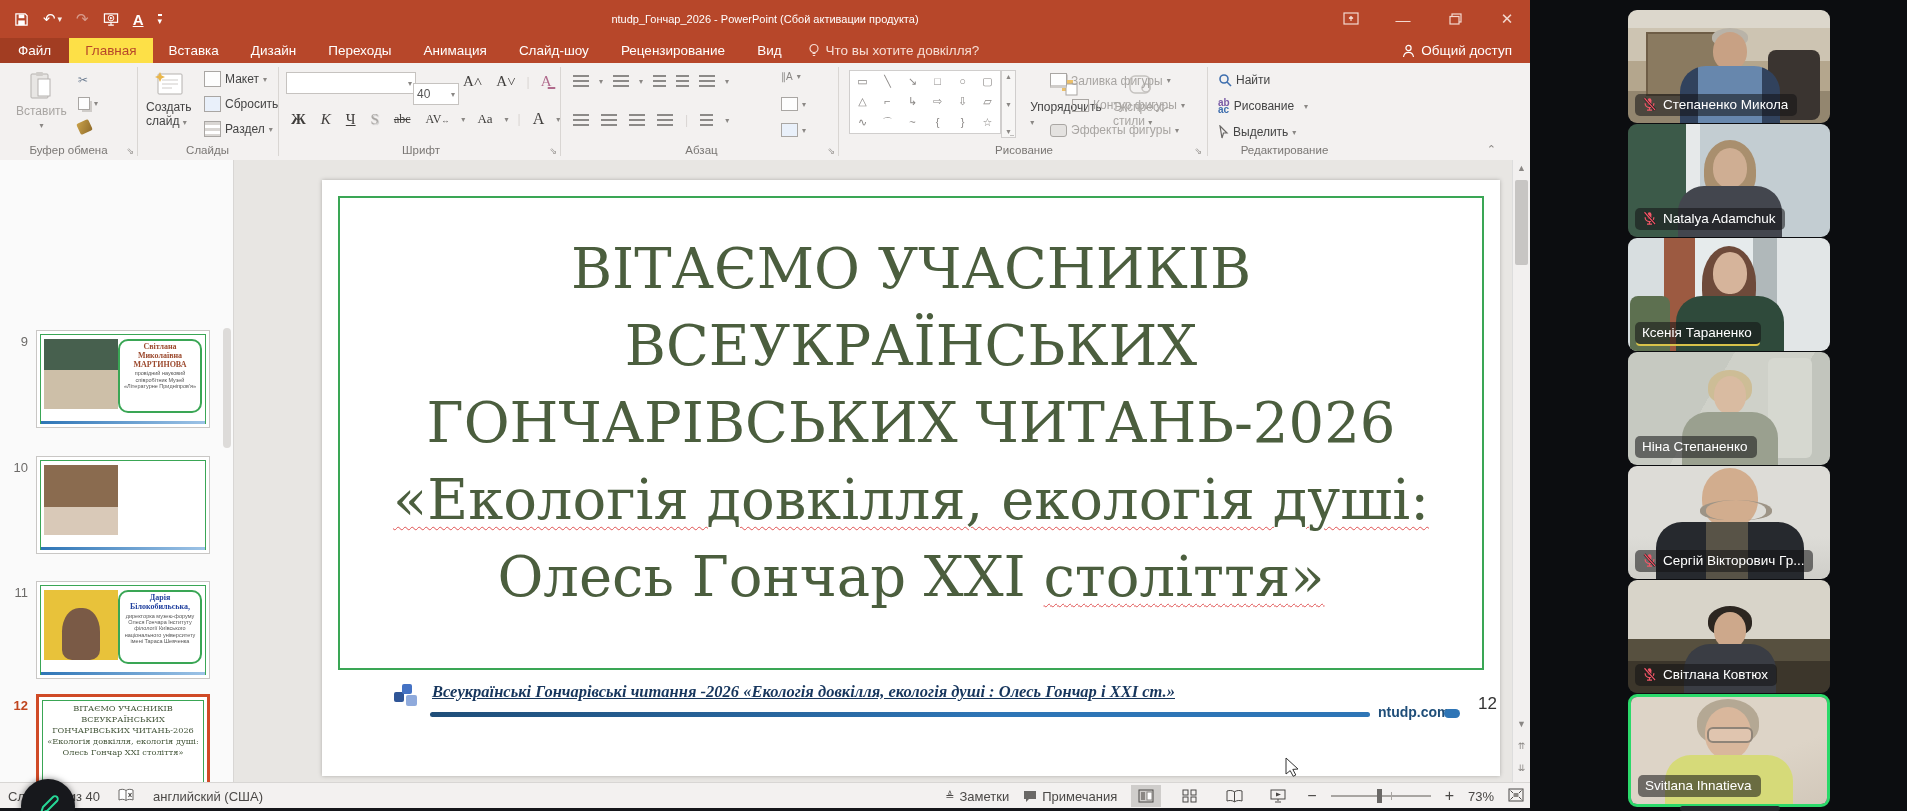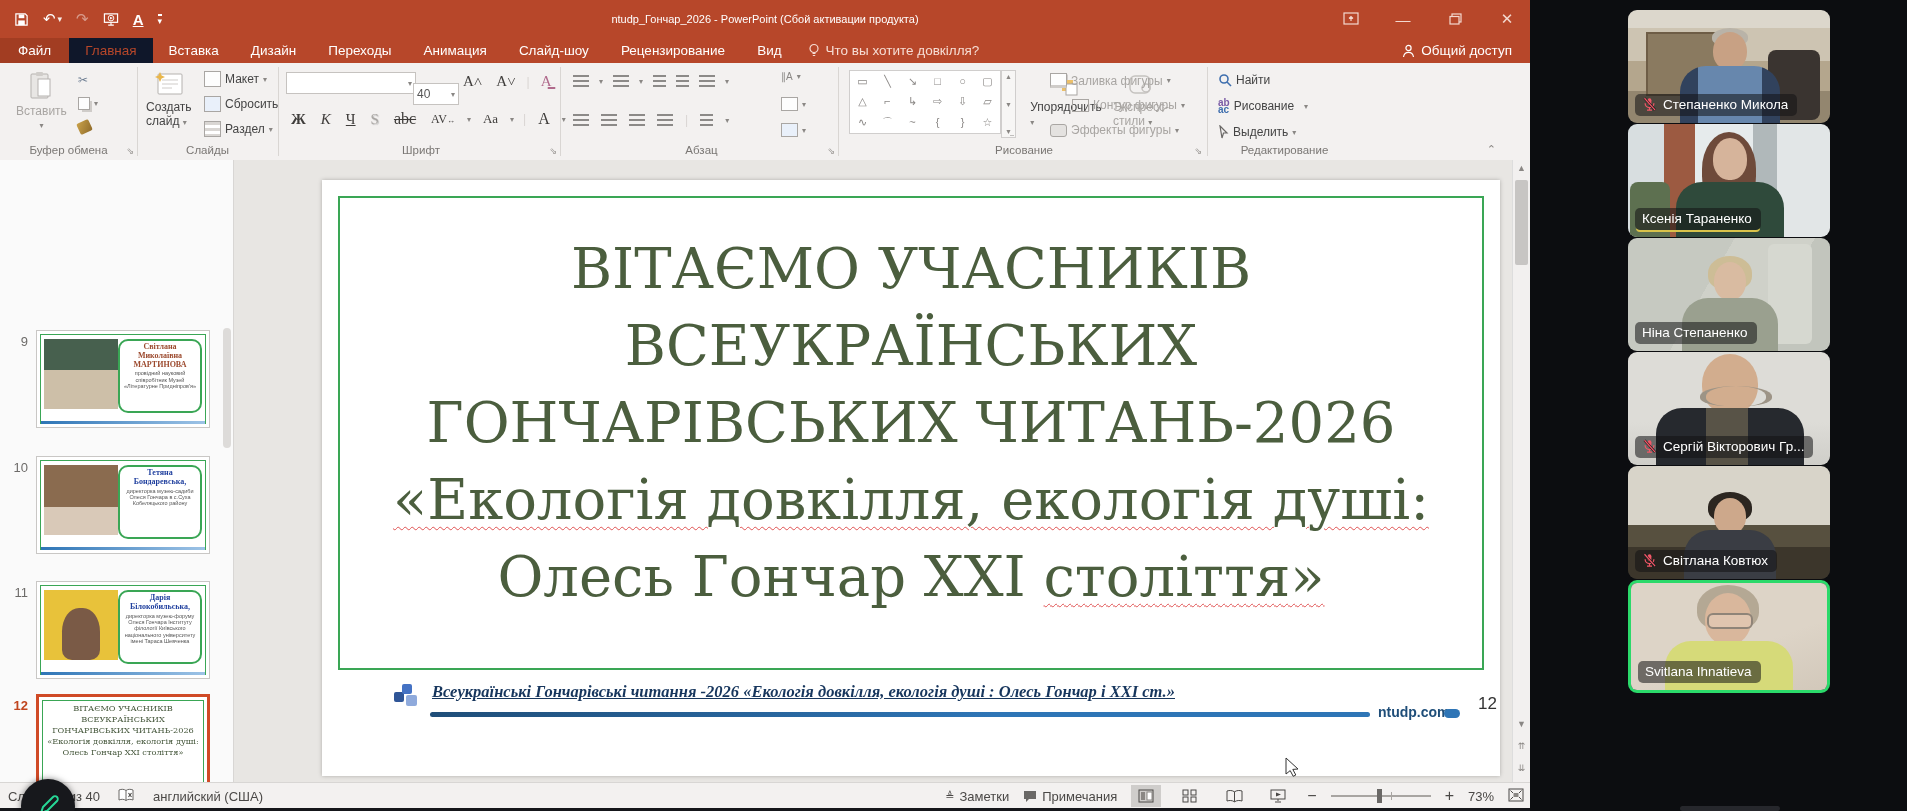--- a/index.html
+++ b/index.html
@@ -13,21 +13,21 @@
   .qat .dim{opacity:.45;}
   .qat .caret{font-size:9px;opacity:.9;}
   .qat .custom{border-top:2px solid #fff;font-size:9px;line-height:8px;padding-top:1px;}
   .win-title{position:absolute;left:0;right:0;top:0;height:38px;line-height:38px;text-align:center;font-size:11px;color:#fff;white-space:nowrap;}
   .winctl{position:absolute;right:10px;top:0;height:38px;display:flex;align-items:center;gap:26px;color:#f3d9d0;}
   .winctl .wbtn{width:26px;text-align:center;font-size:15px;}
   
   .tabrow{position:absolute;left:0;top:38px;width:1530px;height:25px;background:#b7472a;display:flex;align-items:stretch;color:#fff;font-size:13.5px;}
   .tab{padding:0 16px;display:flex;align-items:center;}
   .tab.file{background:#a23d22;padding:0 18px;}
-  .tab.active{background:#0f172a;color:#b7472a;}
+  .tab.active{background:#fde047;color:#b7472a;}
   .tellme{display:flex;align-items:center;gap:6px;color:#f6ddd4;padding:0 10px;}
   .share{position:absolute;right:18px;top:0;height:25px;display:flex;align-items:center;gap:6px;color:#fff;}
 
   
   .ribbon{position:absolute;left:0;top:63px;width:1530px;height:97px;background:#f3f1f0;border-bottom:1px solid #d2cfcd;color:#444;}
   .rgroup{position:absolute;top:0;height:96px;}
   .rgroup .glabel{position:absolute;bottom:3px;left:0;right:0;text-align:center;font-size:11.5px;color:#7a7774;}
   .gsep{position:absolute;top:4px;bottom:4px;width:1px;background:#d9d6d3;}
   .launcher{position:absolute;bottom:3px;right:3px;font-size:9px;color:#9a9794;}
   .bigbtn{position:absolute;display:flex;flex-direction:column;align-items:center;font-size:12px;gap:3px;}
@@ -272,21 +272,21 @@
             <span class="fbtn">A˄</span>
             <span class="fbtn">A˅</span>
             <span style="color:#d9d6d3;">|</span>
             <span class="fbtn" style="color:#b06a8c;">A͇</span>
           </div>
         <div class="smallrow" style="left:6px;top:46px;gap:9px;">
           <span class="fbtn" style="font-weight:bold;">Ж</span>
           <span class="fbtn" style="font-style:italic;">К</span>
           <span class="fbtn" style="text-decoration:underline;">Ч</span>
           <span class="fbtn gray" style="text-shadow:1px 1px 1px #bbb;">S</span>
-          <span class="fbtn" style="text-decoration:line-through;font-size:16px;">abc</span>
+          <span class="fbtn" style="text-decoration:line-through;font-size:12px;">abc</span>
           <span class="fbtn" style="font-size:12px;"><span>AV</span><span style="font-size:8px;">↔</span></span>
             <span class="arrowdn">▾</span>
           <span class="fbtn" style="font-size:13px;">Aa</span>
             <span class="arrowdn">▾</span>
           <span style="color:#d9d6d3;">|</span>
           <span class="fbtn" style="font-size:16px;">А</span>
             <span class="arrowdn">▾</span>
         </div>
         <div class="glabel">Шрифт</div>
         <div class="launcher">⇘</div>
@@ -433,24 +433,20 @@
             <div class="nm" style="color:#9c4a2e;">Світлана Миколаївна МАРТИНОВА</div>
             <div class="sb">провідний науковий співробітник Музей «Літературне Придніпров'я»</div>
           </div>
         <div class="bluefoot"></div>
       </div>
 
       <div class="tnum" style="top:300px;">10</div>
       <div class="thumb" style="top:296px;">
         <div class="gborder"></div>
         <div class="photo" style="background:linear-gradient(180deg,#8a6b4f 0 60%,#d9c9b8 60%);"></div>
-        <div class="pcard">
-            <div class="nm" style="color:#1f3f9e;">Тетяна Бондаревська,</div>
-            <div class="sb">директорка музею-садиби Олеся Гончара в с.Суха Кобеляцького району</div>
-          </div>
         <div class="bluefoot"></div>
       </div>
 
       <div class="tnum" style="top:425px;">11</div>
       <div class="thumb" style="top:421px;">
         <div class="gborder"></div>
         <div class="photo" style="background:linear-gradient(180deg,#e8c23a 0 100%);">
             <div style="position:absolute;left:18px;top:18px;width:38px;height:52px;border-radius:45% 45% 10px 10px;background:#7a5a46;"></div>
           </div>
         <div class="pcard">
@@ -596,20 +592,38 @@
             <rect x="9" y="2" width="6" height="11" rx="3" fill="#f25767"></rect>
             <path d="M5 10a7 7 0 0 0 14 0" fill="none" stroke="#f25767" stroke-width="2"></path>
             <path d="M12 17v4M8 21h8" stroke="#f25767" stroke-width="2"></path>
             <path d="M4 2l17 19" stroke="#16171a" stroke-width="4"></path>
             <path d="M4 2l17 19" stroke="#f25767" stroke-width="2"></path>
           </svg>
         <span class="nm">Степаненко Микола</span>
       </div>
     </div>
 
+    <div class="tile t2">
+      <div class="scene">
+          <div class="dA"></div>
+          <div class="hair"></div>
+          <div class="head"></div>
+          <div class="torso"></div>
+        </div>
+      <div class="pill">
+        <svg class="mic" width="15" height="15" viewBox="0 0 24 24">
+            <rect x="9" y="2" width="6" height="11" rx="3" fill="#f25767"></rect>
+            <path d="M5 10a7 7 0 0 0 14 0" fill="none" stroke="#f25767" stroke-width="2"></path>
+            <path d="M12 17v4M8 21h8" stroke="#f25767" stroke-width="2"></path>
+            <path d="M4 2l17 19" stroke="#16171a" stroke-width="4"></path>
+            <path d="M4 2l17 19" stroke="#f25767" stroke-width="2"></path>
+          </svg>
+        <span class="nm">Natalya Adamchuk</span>
+      </div>
+    </div>
 
     <div class="tile t3">
       <div class="scene">
           <div class="dA"></div>
           <div class="hair"></div>
           <div class="head"></div>
           <div class="torso"></div>
         </div>
       <div class="pill">
         <span class="nm">Ксенія Тараненко</span>

